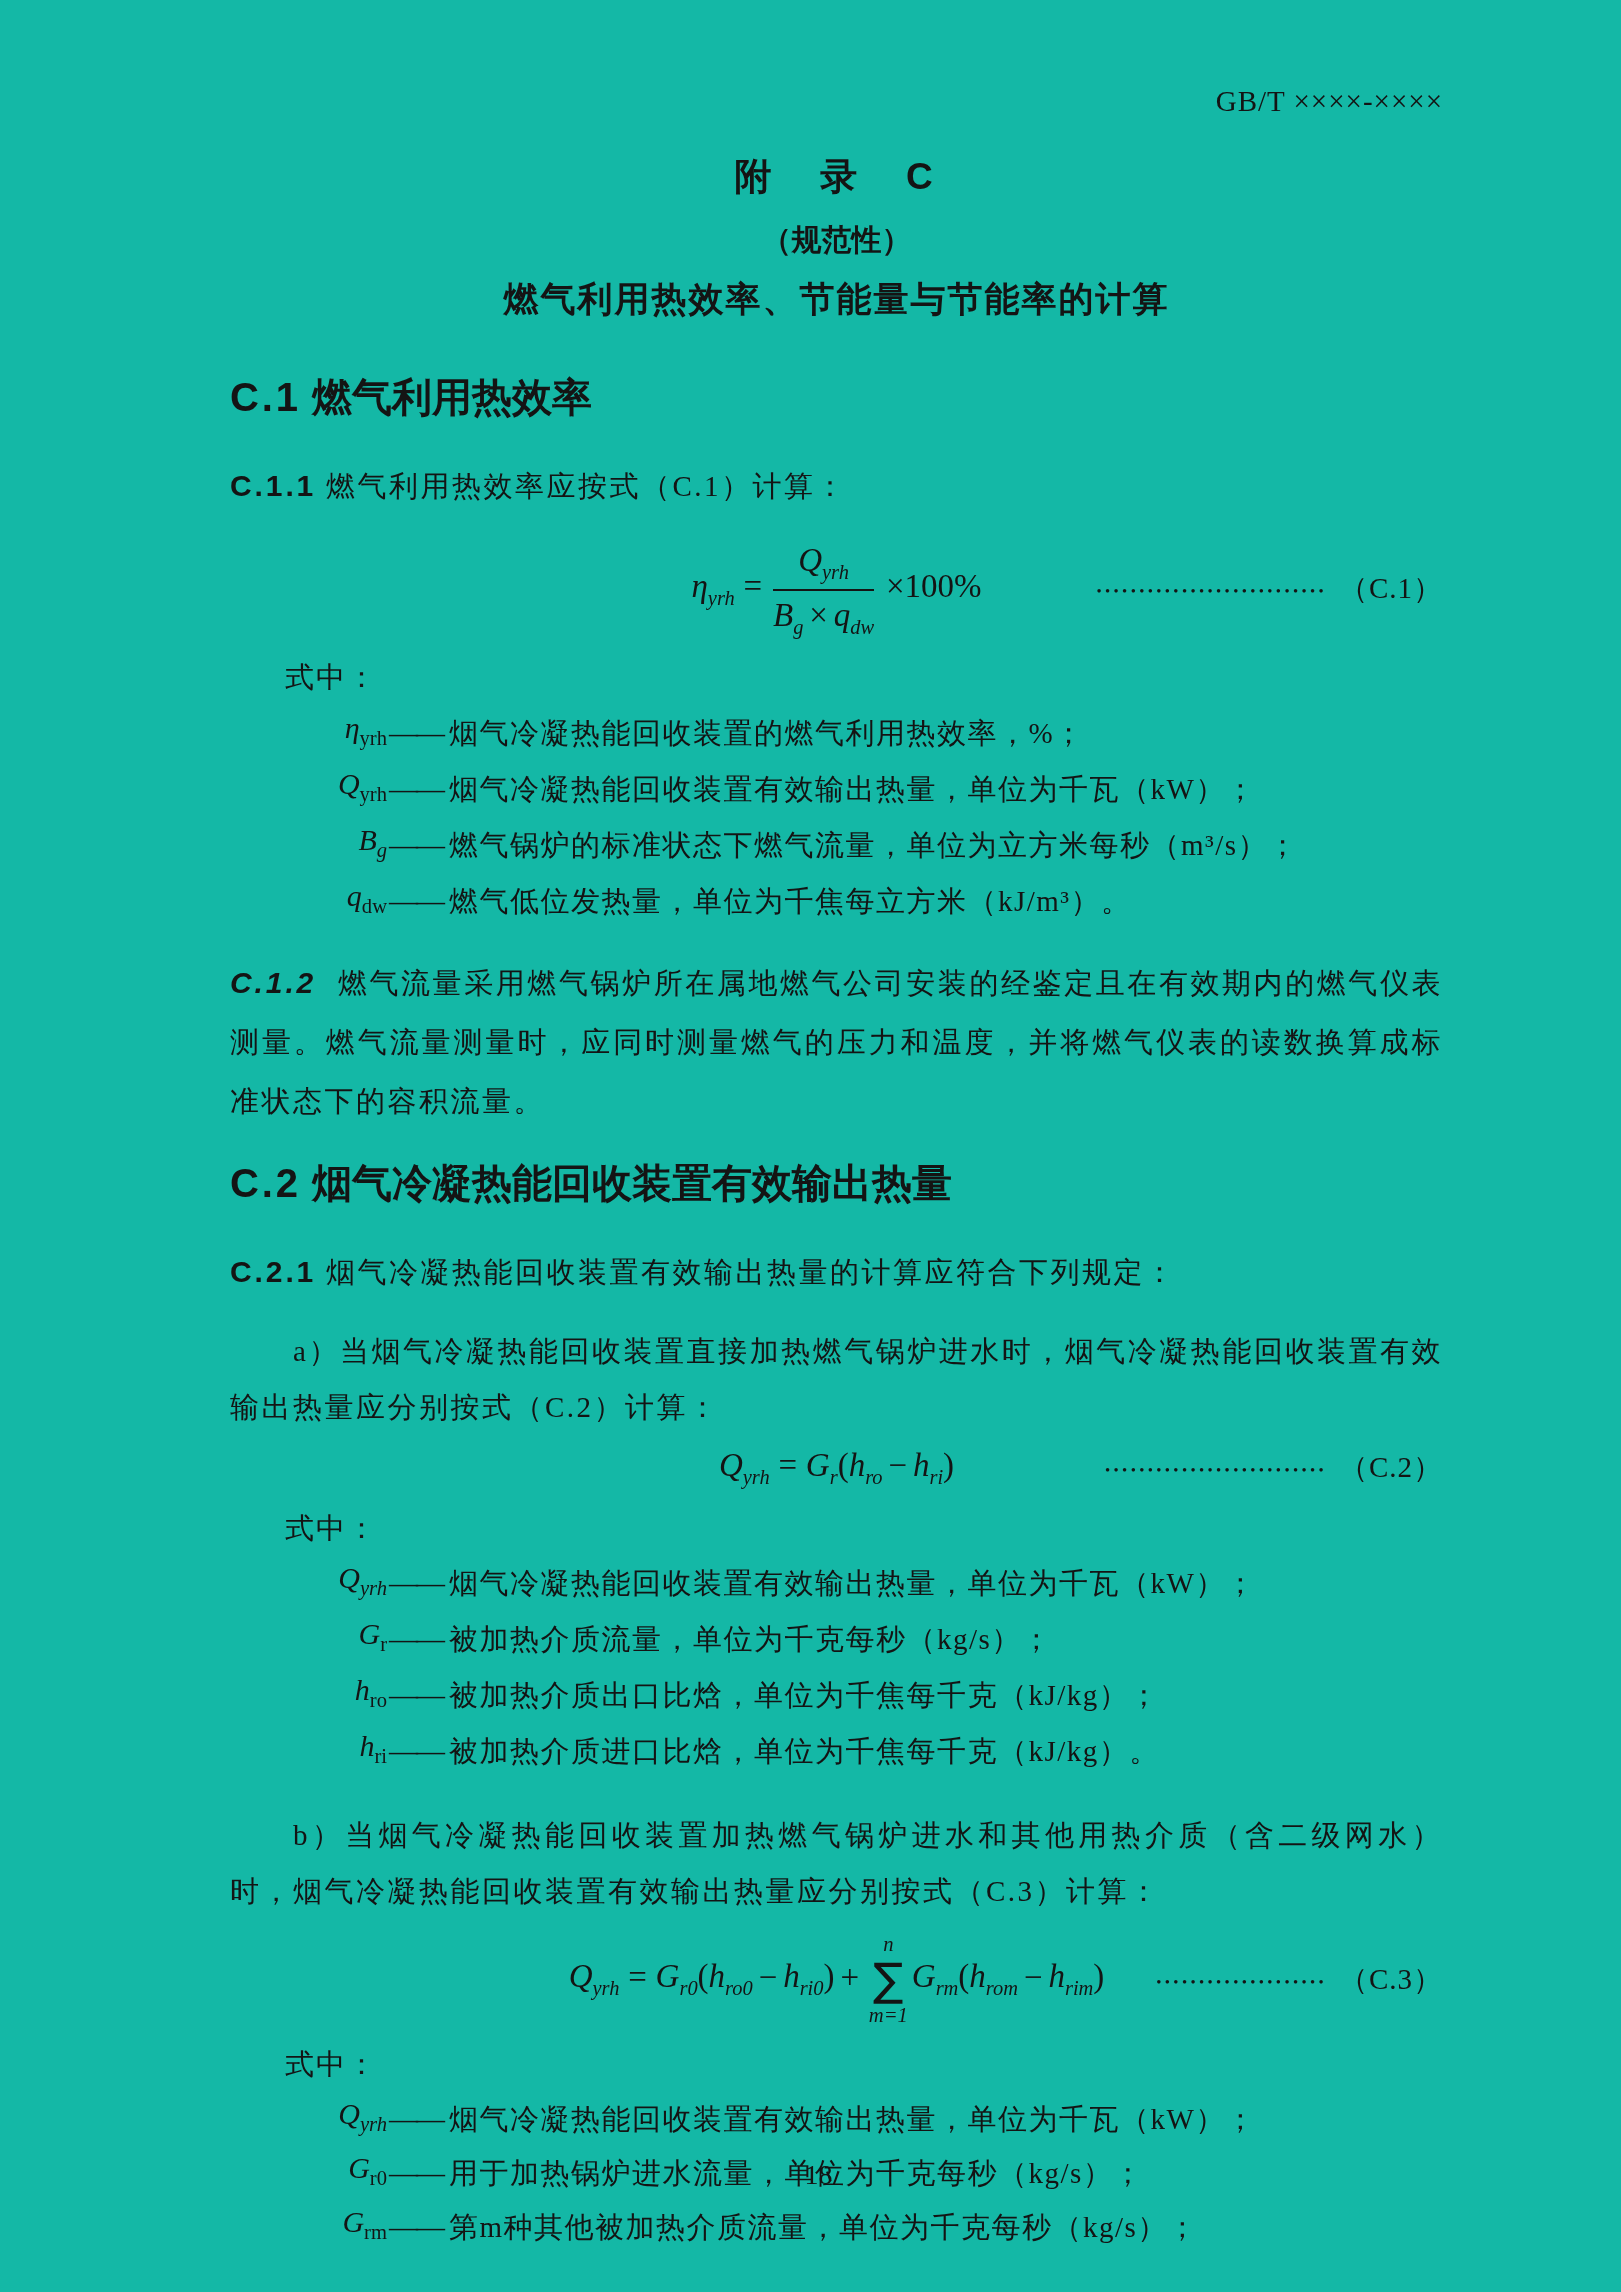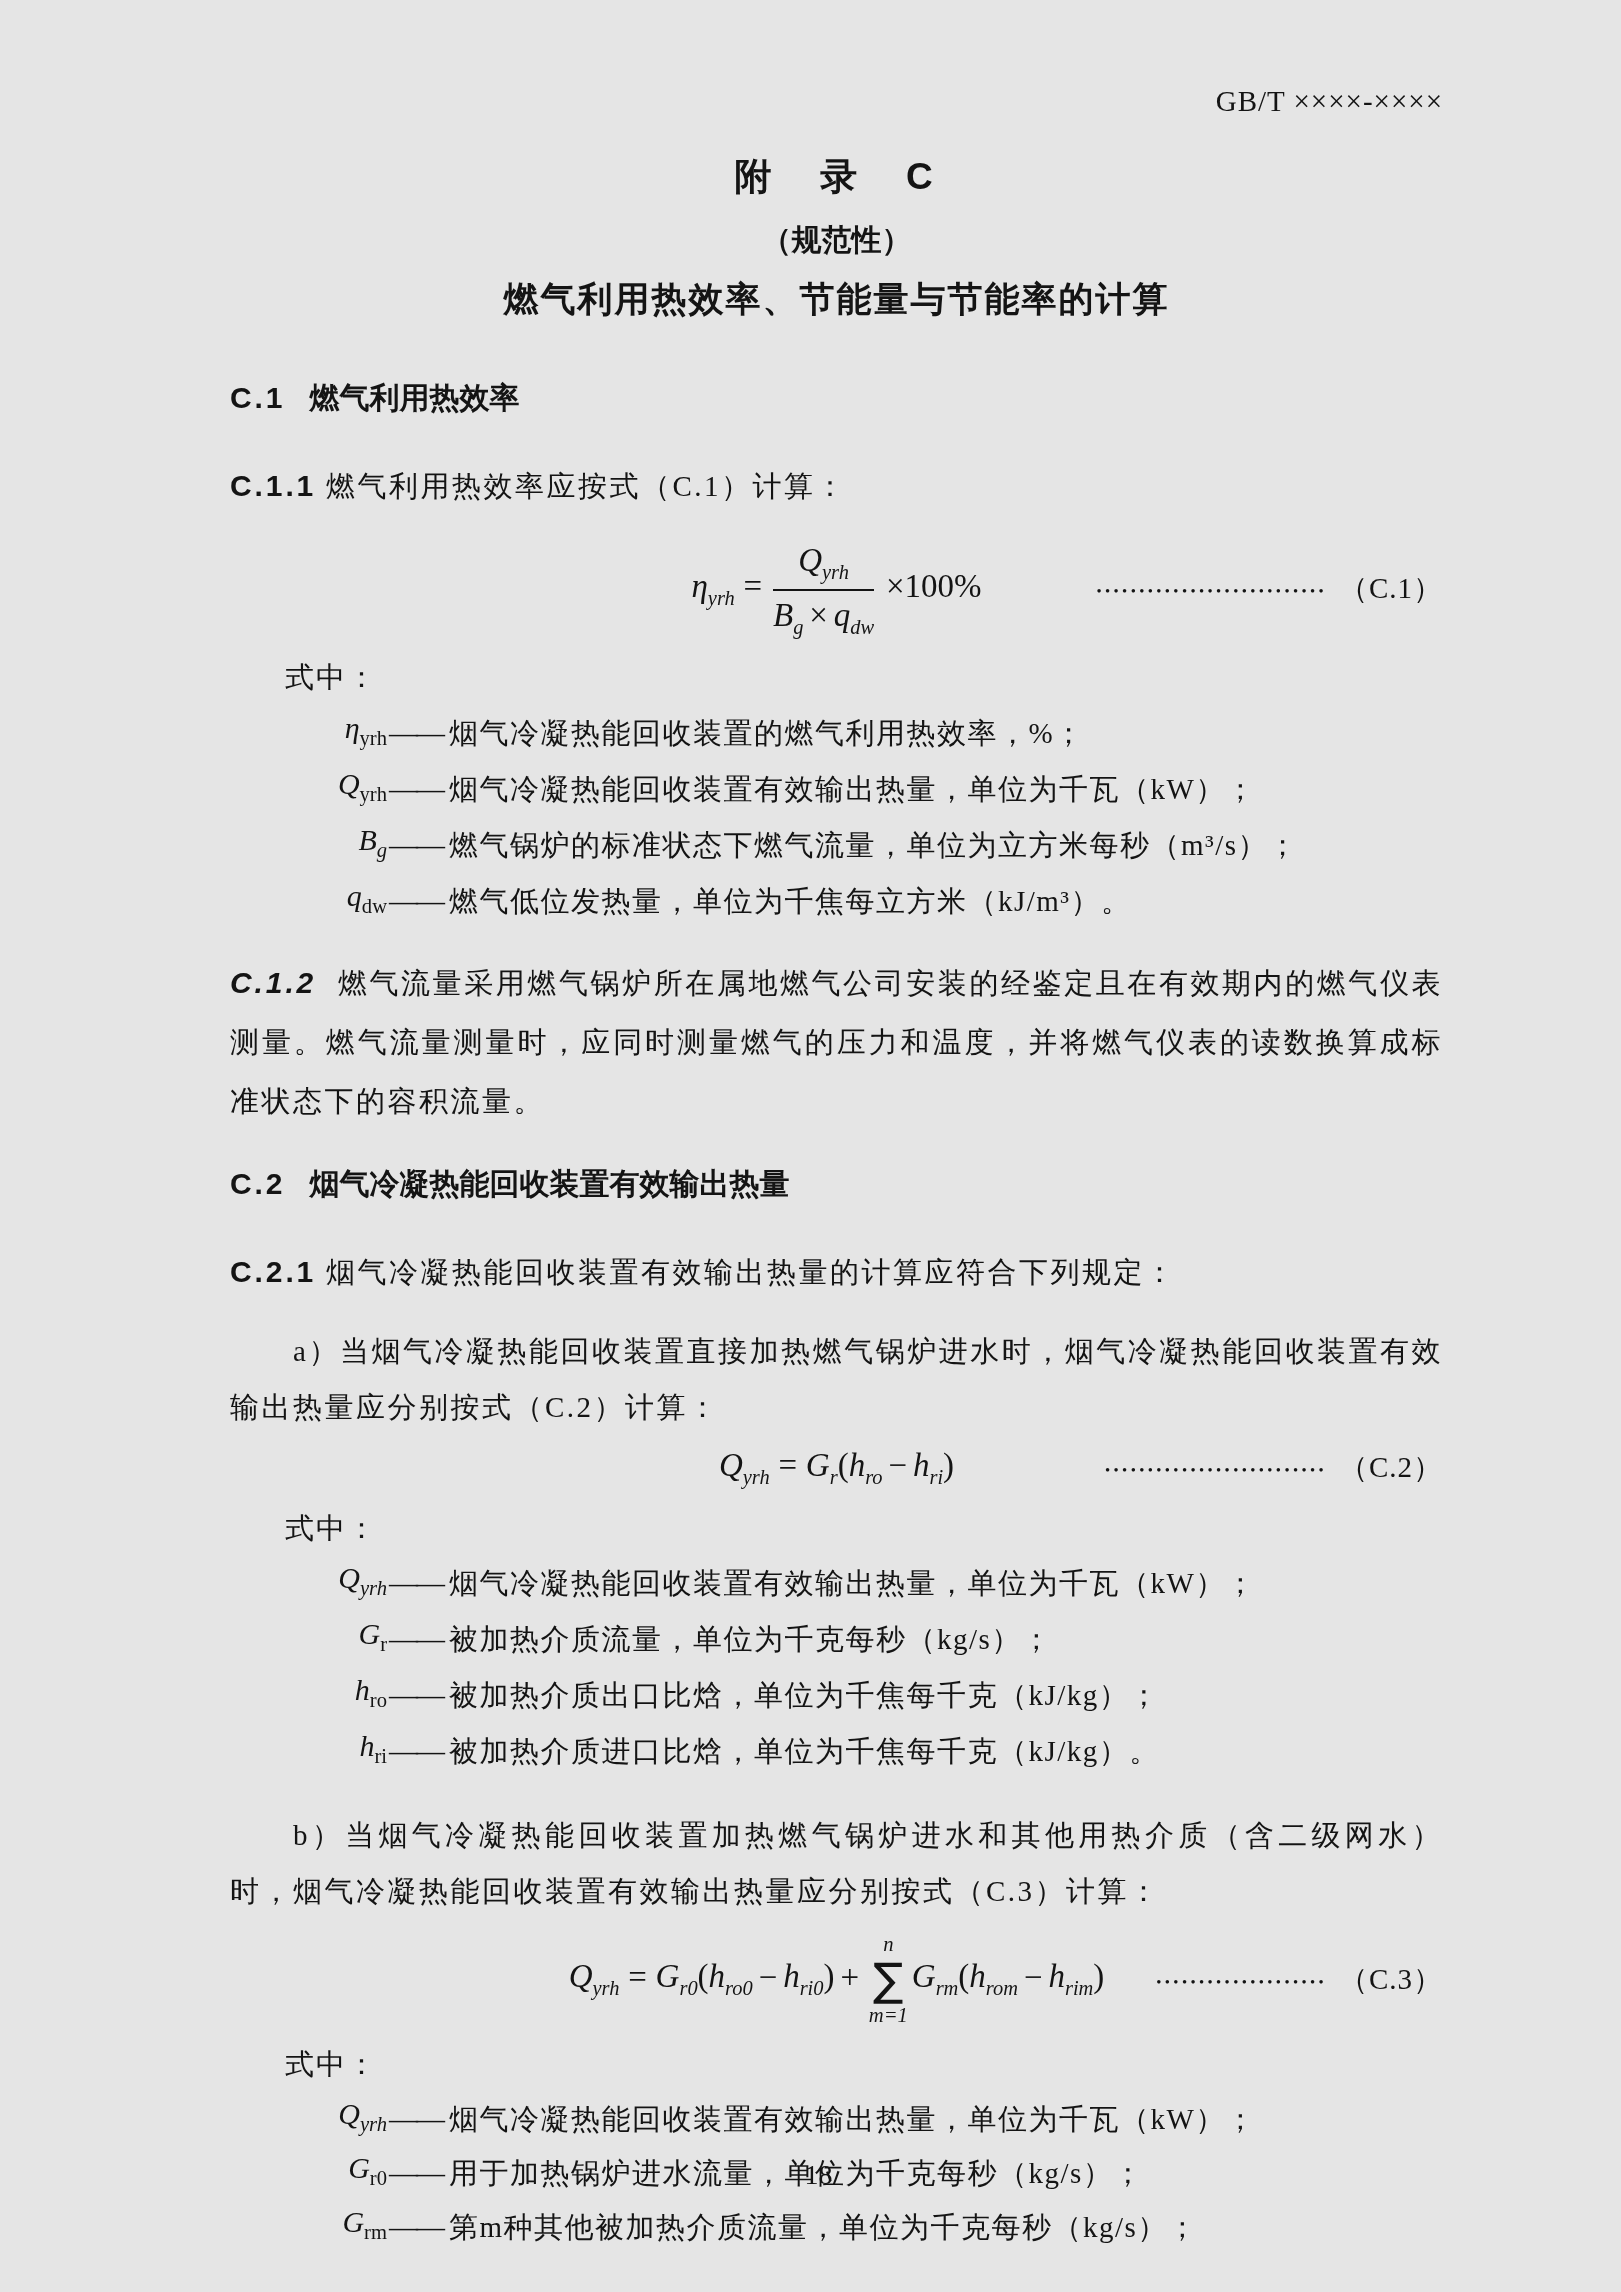--- a/index.html
+++ b/index.html
@@ -1,33 +1,33 @@
 <!DOCTYPE html>
 <html><head>
 <meta charset="utf-8">
 <style>
   html,body{margin:0;padding:0;background:#ffffff;}
   .page{
     position:relative;
     width:1621px;height:2293px;
-    background:#e5e5e5;color:#141414;
+    background:#14b8a6;color:#141414;
     font-family:"Liberation Serif","DejaVu Serif",serif;
     box-sizing:border-box;
     padding:84px 178px 0 230px;
     overflow:hidden;
   }
   
   .doc-header{text-align:right;font-size:29px;line-height:35px;letter-spacing:1px;}
   
   .title-block{margin-top:33px;text-align:center;font-family:"Liberation Sans","DejaVu Sans",sans-serif;font-weight:bold;}
   .title-appendix{font-size:37px;letter-spacing:5.9px;}
   .title-normative{font-size:30px;margin-top:17.6px;}
   .title-main{font-size:35px;margin-top:15.7px;letter-spacing:2px;text-align:center;}
   
-  .sec-heading{display:flex;align-items:baseline;gap:24px;font-family:"Liberation Sans","DejaVu Sans",sans-serif;font-weight:bold;font-size:30px;line-height:39px;}
+  .sec-heading{display:flex;align-items:baseline;gap:11px;font-family:"Liberation Sans","DejaVu Sans",sans-serif;font-weight:bold;font-size:40px;line-height:39px;}
   .h-c1{margin-top:55px;}
   .h-c2{margin-top:33px;}
   .sec-num{font-family:"Liberation Sans","DejaVu Sans",sans-serif;font-weight:bold;letter-spacing:2.9px;white-space:nowrap;}
   
   .para{font-size:29px;line-height:59px;text-align:justify;letter-spacing:2.5px;margin:0;}
   .clause{margin-top:39px;}
   .clause .sec-num{font-size:30px;margin-right:9.8px;}
   .clause-wide .sec-num{margin-right:21.6px;font-style:italic;}
   .para-item{text-indent:63px;line-height:56px;}
   .mt-a{margin-top:21.6px;}

